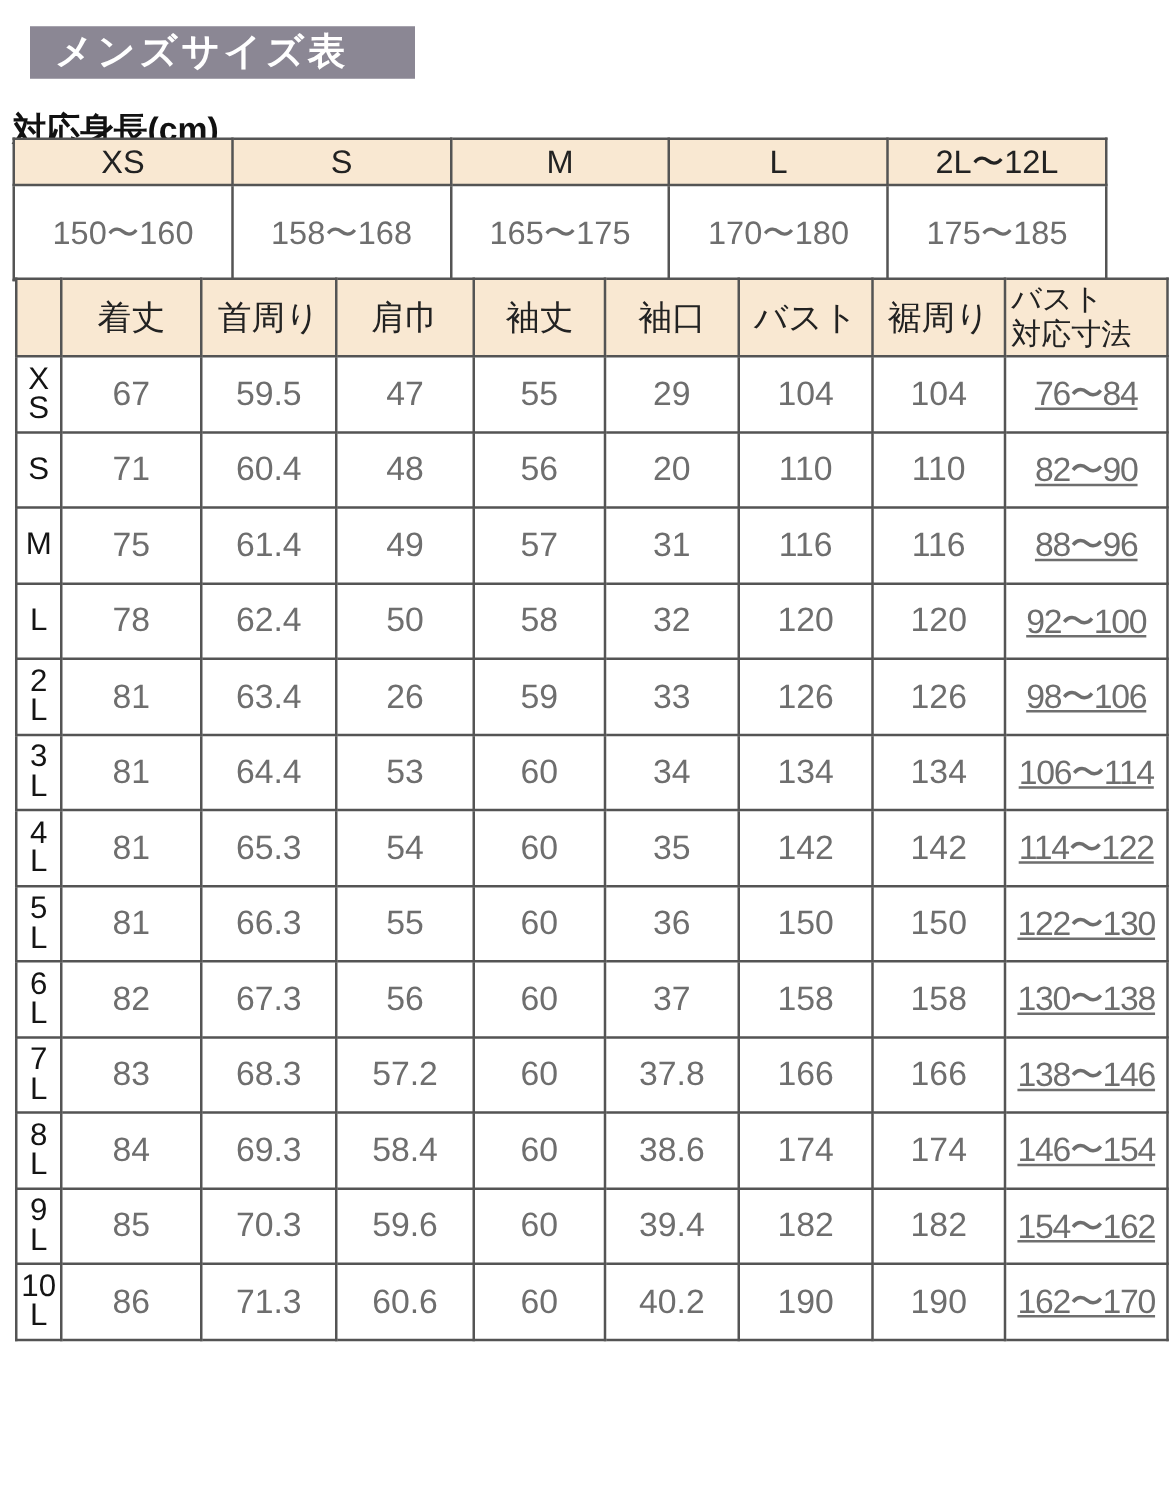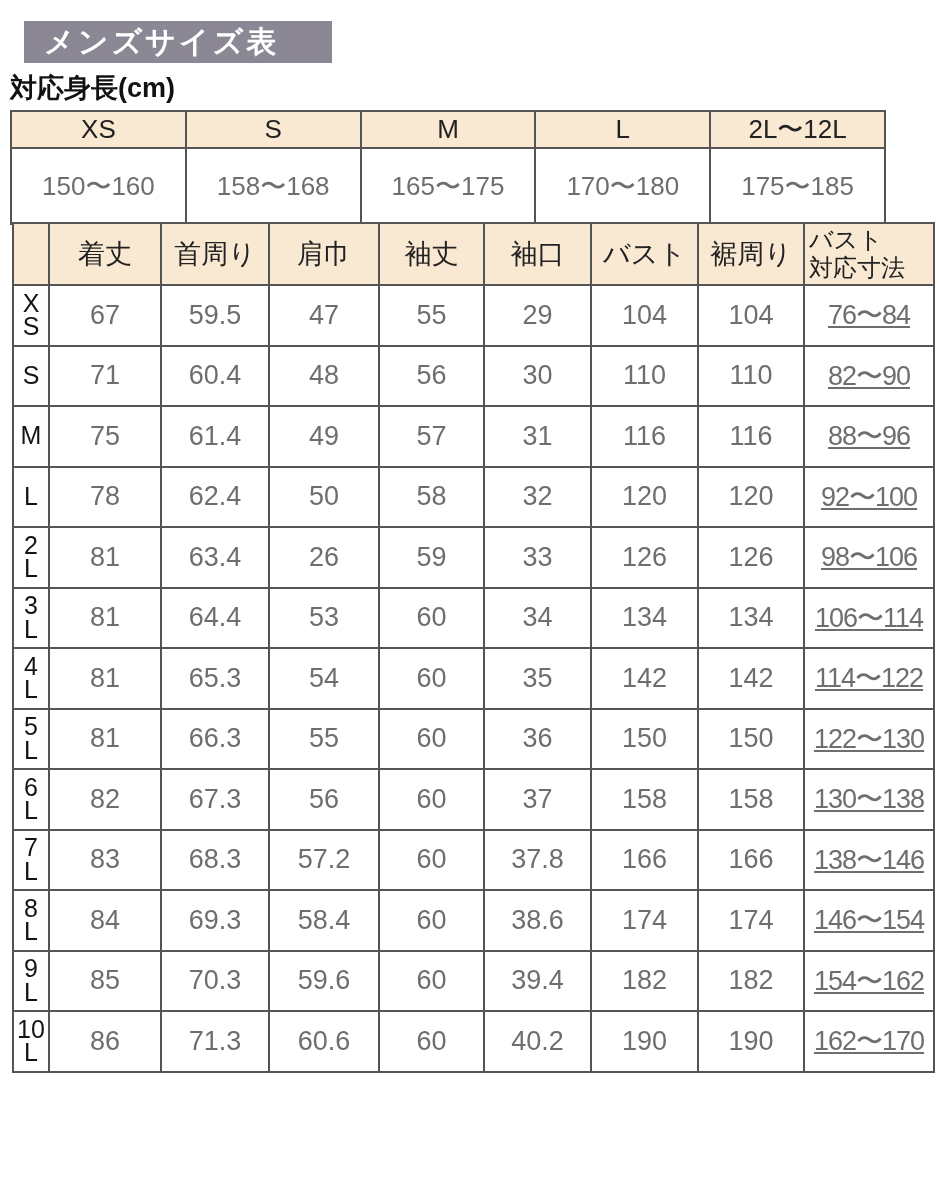--- a/index.html
+++ b/index.html
@@ -26,21 +26,21 @@
     font-size: 30px;
     font-weight: bold;
     line-height: 42px;
     padding-left: 20px;
     box-sizing: border-box;
     letter-spacing: 3px;
   }
   .caption {
     position: absolute;
     left: 10px;
-    top: 70px;
+    top: 86px;
     font-size: 27px;
     font-weight: bold;
     color: #111111;
   }
   table {
     border-collapse: collapse;
     table-layout: fixed;
   }
   .height-table {
     position: absolute;
@@ -184,21 +184,21 @@
           <td>104</td>
           <td>104</td>
           <td class="bust-range-cell">76〜84</td>
         </tr>
         <tr>
           <td class="row-label">S</td>
           <td>71</td>
           <td>60.4</td>
           <td>48</td>
           <td>56</td>
-          <td>30</td>
+          <td>20</td>
           <td>110</td>
           <td>110</td>
           <td class="bust-range-cell">82〜90</td>
         </tr>
         <tr>
           <td class="row-label">M</td>
           <td>75</td>
           <td>61.4</td>
           <td>49</td>
           <td>57</td>

